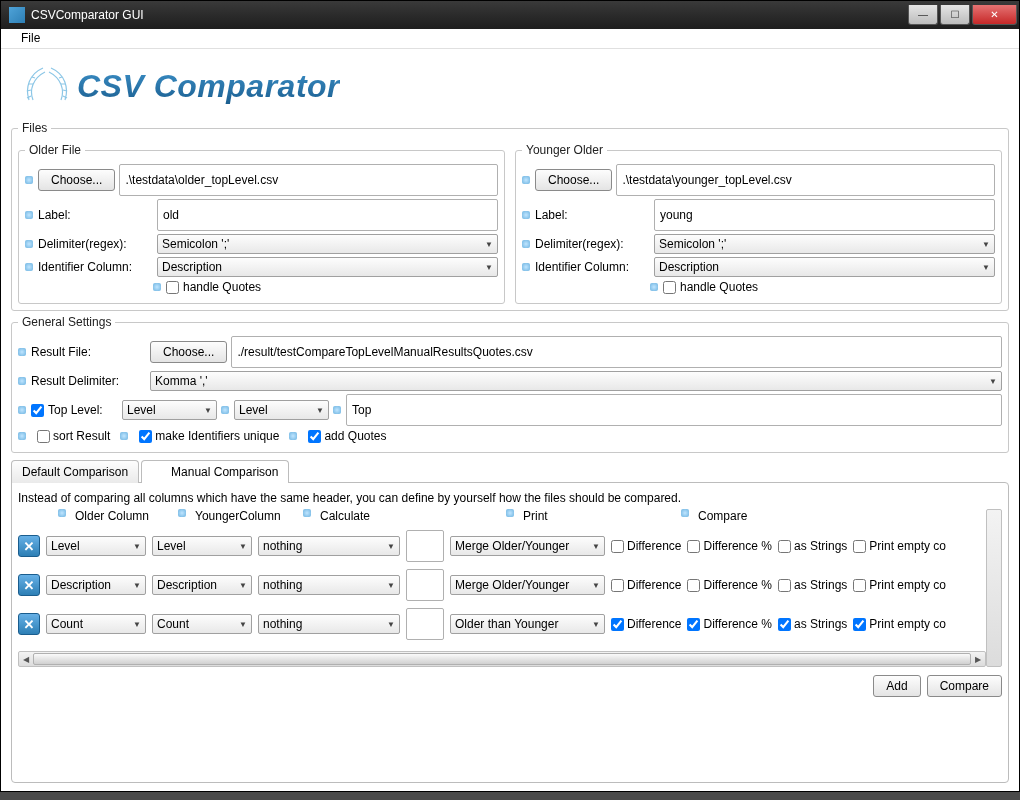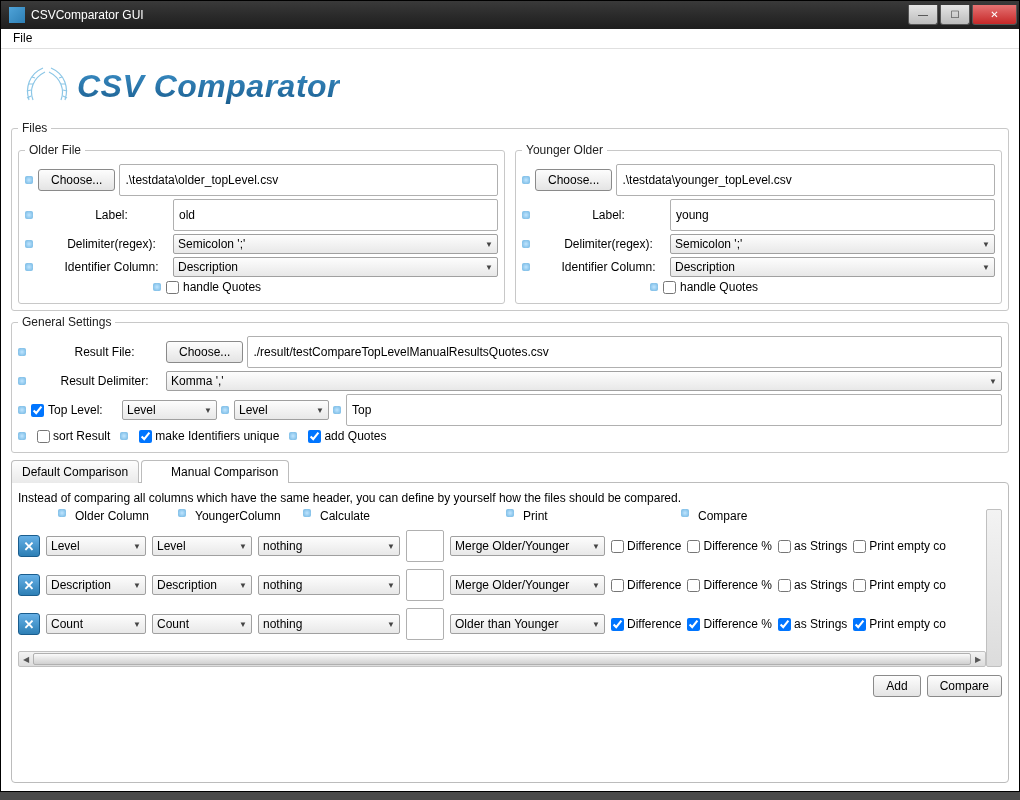--- a/index.html
+++ b/index.html
@@ -3,33 +3,33 @@
 <meta charset="utf-8">
 <style>
 * { box-sizing: border-box; margin: 0; padding: 0; font-family: "Segoe UI", Tahoma, sans-serif; font-size: 12px; }
 body { background: #4a4a4a; width: 1020px; height: 800px; overflow: hidden; }
 .window { width: 1020px; height: 792px; background: #fff; display: flex; flex-direction: column; border: 1px solid #000; }
 .titlebar { height: 28px; background: linear-gradient(to bottom, #3a3a3a 0%, #2b2b2b 50%, #1e1e1e 100%); display: flex; align-items: center; padding-left: 8px; color: #fff; }
 .titlebar-icon { width: 16px; height: 16px; background: linear-gradient(135deg, #4fa3d8, #2d7fb5); margin-right: 6px; }
 .win-controls { margin-left: auto; display: flex; }
 .win-btn { width: 30px; height: 20px; margin-right: 2px; background: linear-gradient(to bottom, #e5e5e5, #bcbcbc); border: 1px solid #555; border-top: none; display: flex; align-items: center; justify-content: center; border-radius: 0 0 3px 3px; font-size: 10px; color: #333; }
 .win-btn.close { background: linear-gradient(to bottom, #e57373, #c62828); color: #fff; width: 45px; }
-.menubar { height: 20px; padding: 2px 6px; background: #fff; border-bottom: 1px solid #e0e0e0; }
+.menubar { height: 20px; padding: 2px 14px; background: #fff; border-bottom: 1px solid #e0e0e0; }
 .menubar span { padding: 2px 6px; }
 .content { flex: 1; padding: 6px 10px 8px 10px; overflow: hidden; display: flex; flex-direction: column; }
 .banner { height: 62px; display: flex; align-items: center; padding-left: 10px; }
 .laurel { width: 52px; height: 52px; margin-right: 4px; position: relative; }
 .laurel svg { width: 52px; height: 52px; }
 .brand { font-size: 32px; font-weight: 600; font-style: italic; background: linear-gradient(to bottom, #3b8fc7 0%, #1a5d8e 100%); -webkit-background-clip: text; background-clip: text; color: transparent; letter-spacing: 0.5px; }
 fieldset { border: 1px solid #c8c8c8; border-radius: 3px; padding: 4px 6px 6px 6px; margin-top: 4px; }
 legend { padding: 0 4px; color: #222; font-size: 12px; }
 .files-row { display: flex; gap: 10px; }
 .files-row fieldset { flex: 1; }
 .row { display: flex; align-items: center; gap: 4px; margin: 3px 0; }
-.lbl { width: 115px; text-align: center; margin-left: 16px; }
+.lbl { width: 115px; text-align: left; }
 .info { width: 8px; height: 8px; background: radial-gradient(circle, #bfe5ff, #6db3e0); border-radius: 2px; display: inline-block; margin-right: 1px; flex-shrink: 0; }
 .btn { background: linear-gradient(to bottom, #fdfdfd, #e4e4e4); border: 1px solid #8a8a8a; border-radius: 3px; padding: 3px 12px; cursor: pointer; font-size: 12px; }
 input[type=text] { border: 1px solid #b0b0b0; padding: 8px 5px; background: #fff; border-radius: 2px; }
 .flex1 { flex: 1; }
 select, .combo { border: 1px solid #a0a0a0; background: linear-gradient(to bottom, #fdfdfd, #e8e8e8); padding: 2px 4px; border-radius: 2px; font-size: 12px; }
 .combo { display: flex; align-items: center; justify-content: space-between; }
 .combo .arrow { font-size: 8px; color: #444; padding-left: 6px; }
 input[type=checkbox] { width: 13px; height: 13px; }
 .tabbar { display: flex; margin-top: 6px; }
 .tab { padding: 4px 10px; border: 1px solid #bcbcbc; border-bottom: none; background: linear-gradient(to bottom, #fdfdfd, #eaeaea); border-radius: 4px 4px 0 0; margin-right: 2px; position: relative; top: 1px; }

